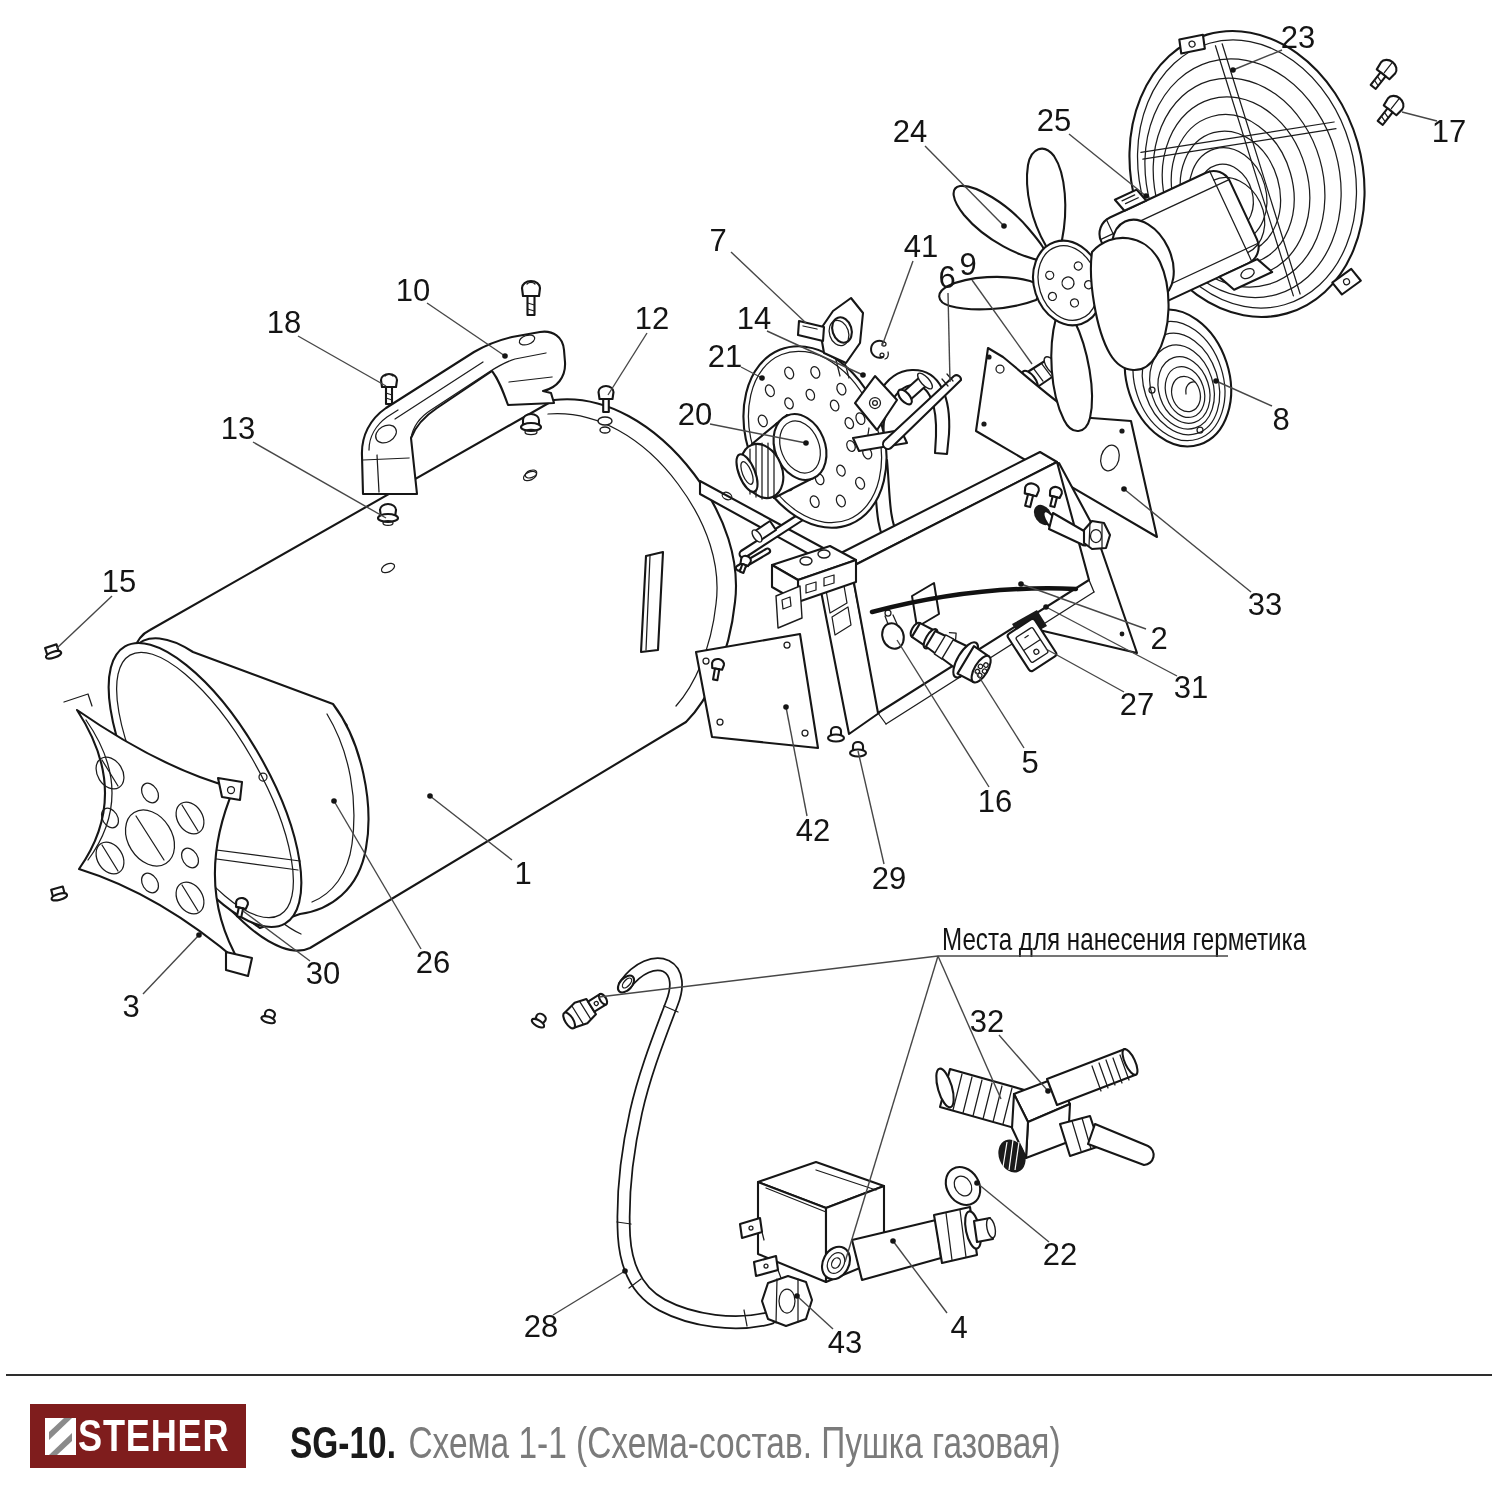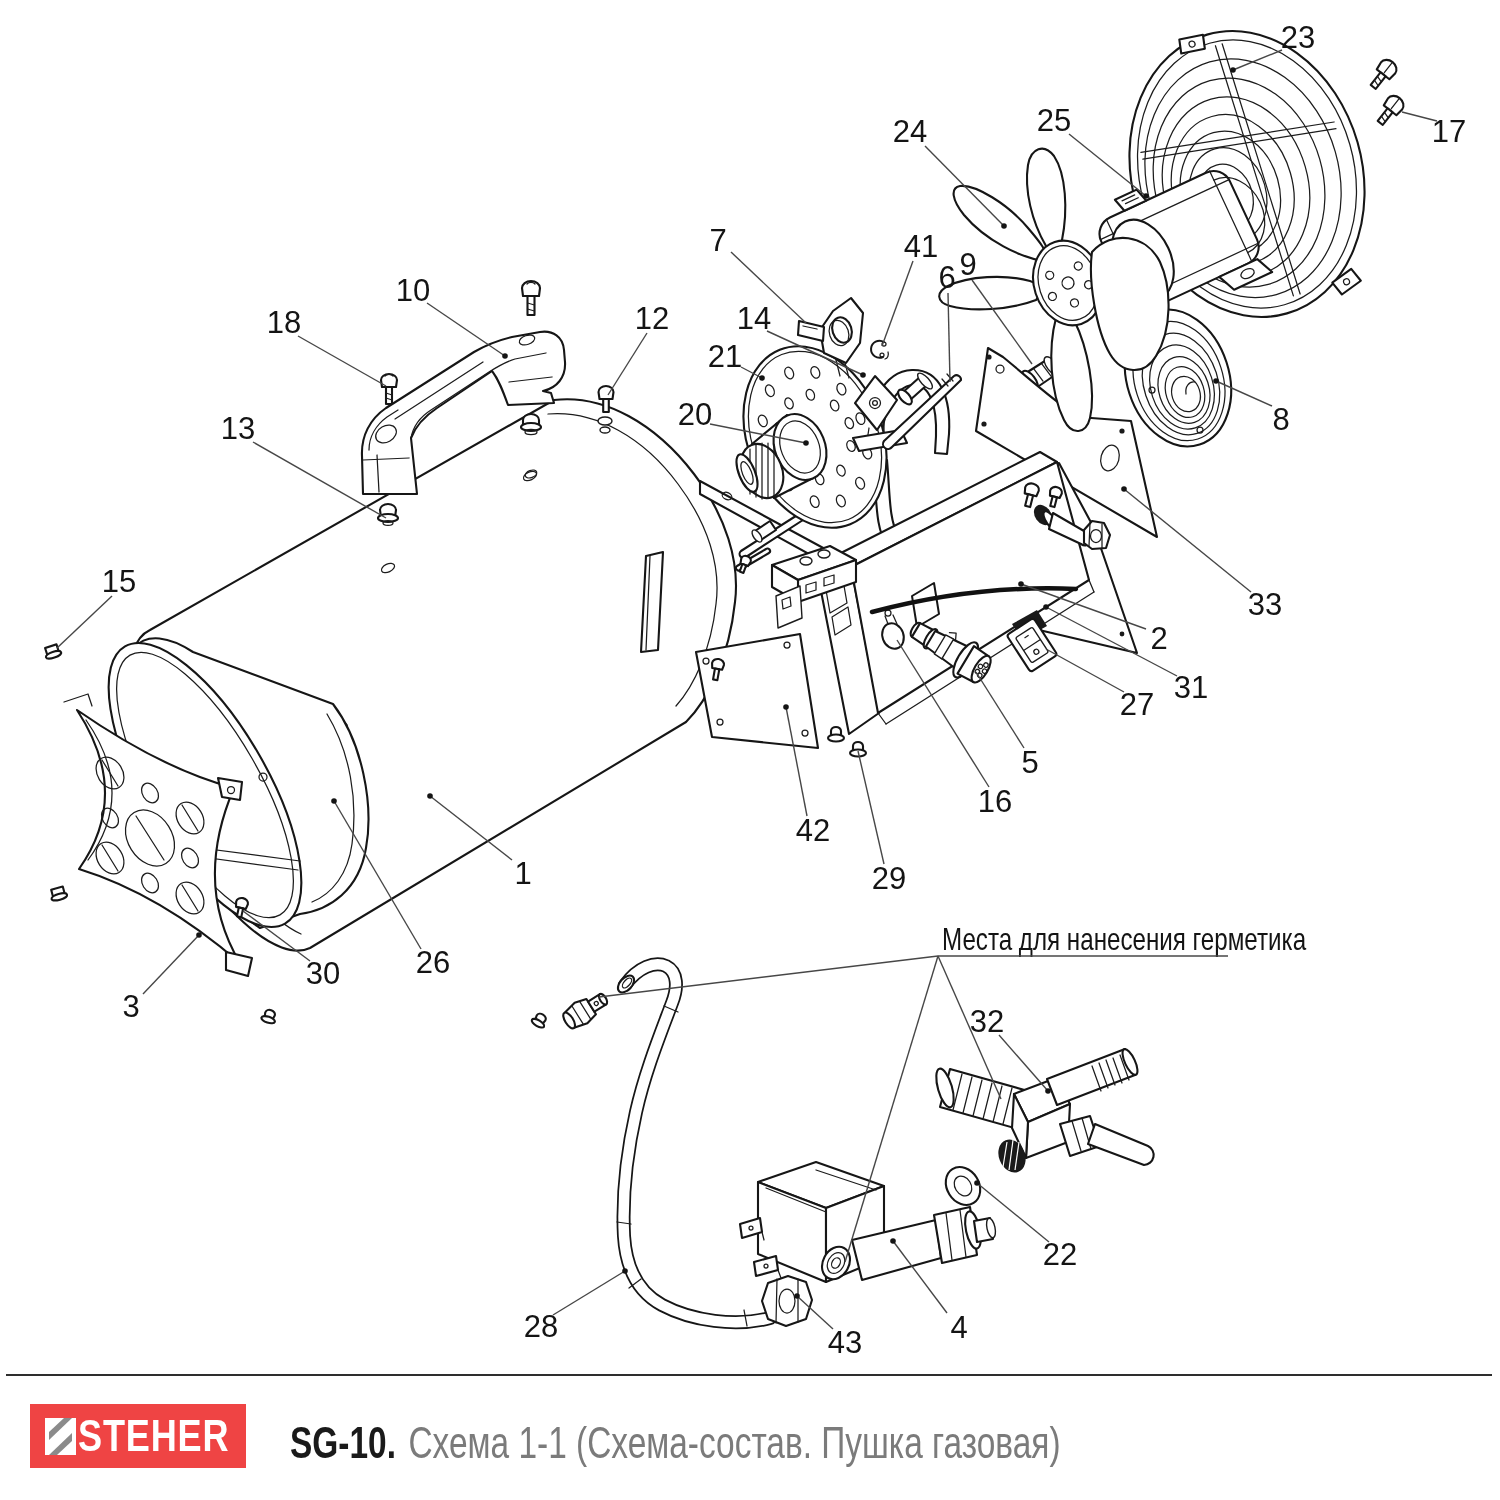--- a/index.html
+++ b/index.html
@@ -1,21 +1,21 @@
 <!DOCTYPE html>
 <html><head>
 <meta charset="utf-8">
 <style>
   html,body{margin:0;padding:0;background:#ffffff;}
   .page{position:relative;width:1500px;height:1500px;background:#ffffff;overflow:hidden;
         font-family:"Liberation Sans","DejaVu Sans",sans-serif;}
   svg{position:absolute;left:0;top:0;}
   
   .footer-rule{position:absolute;left:6px;right:8px;top:1374px;height:0;border-top:2px solid #2e2e2e;}
-  .logo-box{position:absolute;left:30px;top:1404px;width:216px;height:64px;background:#ef4444;
+  .logo-box{position:absolute;left:30px;top:1404px;width:216px;height:64px;background:#7f1d1d;
             display:flex;align-items:center;padding-left:14px;box-sizing:border-box;}
   .logo-mark{width:34px;height:44px;position:relative;flex:0 0 auto;}
   .logo-text{color:#ffffff;font-weight:bold;font-size:44px;letter-spacing:1px;
              transform:scaleX(.82);transform-origin:left center;white-space:nowrap;line-height:1;}
   .title-line{position:absolute;left:290px;top:1418px;white-space:nowrap;
               transform:scaleX(.76);transform-origin:left center;}
   .title-model{font-weight:bold;color:#1a1a1a;font-size:44px;}
   .title-sub{color:#7b7b7b;font-size:44px;margin-left:12px;}
   
   .ink{stroke:#161616;fill:none;stroke-width:2;stroke-linecap:round;stroke-linejoin:round;}

